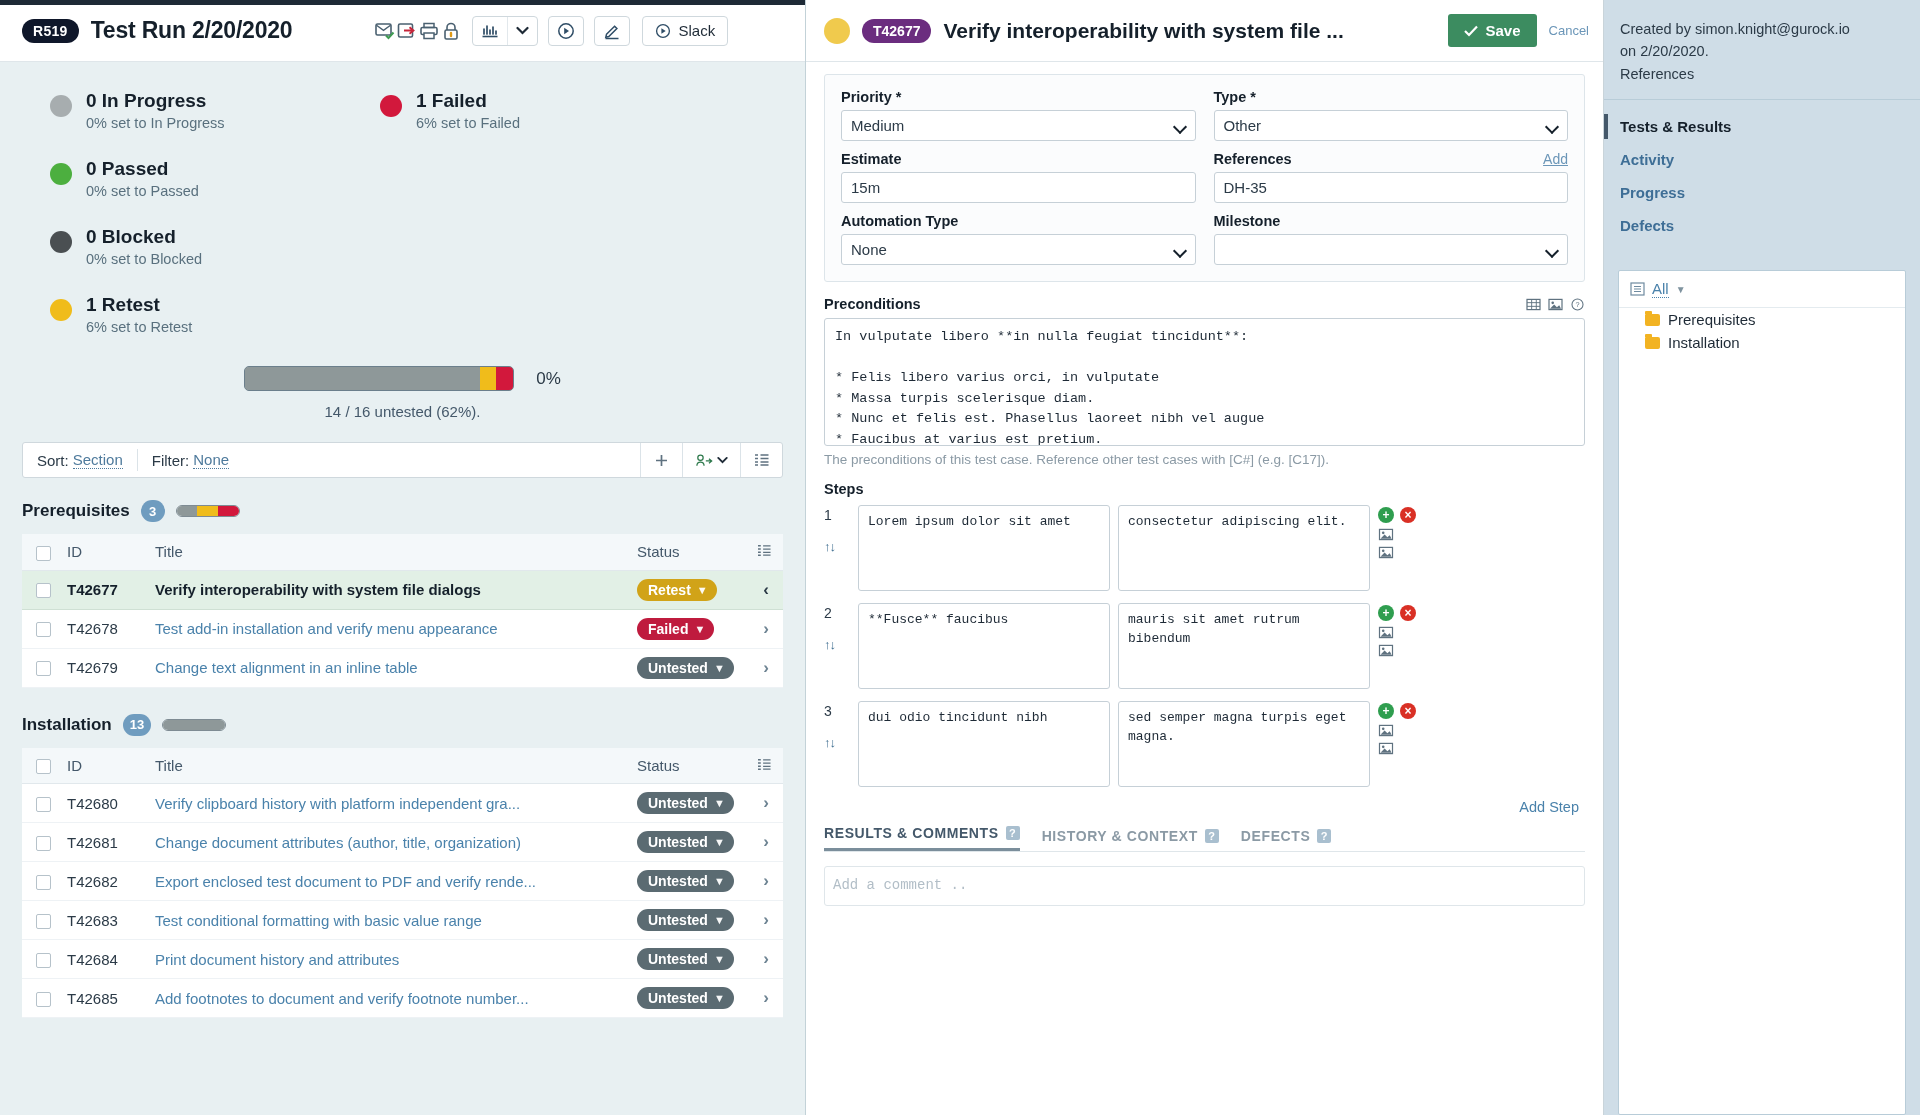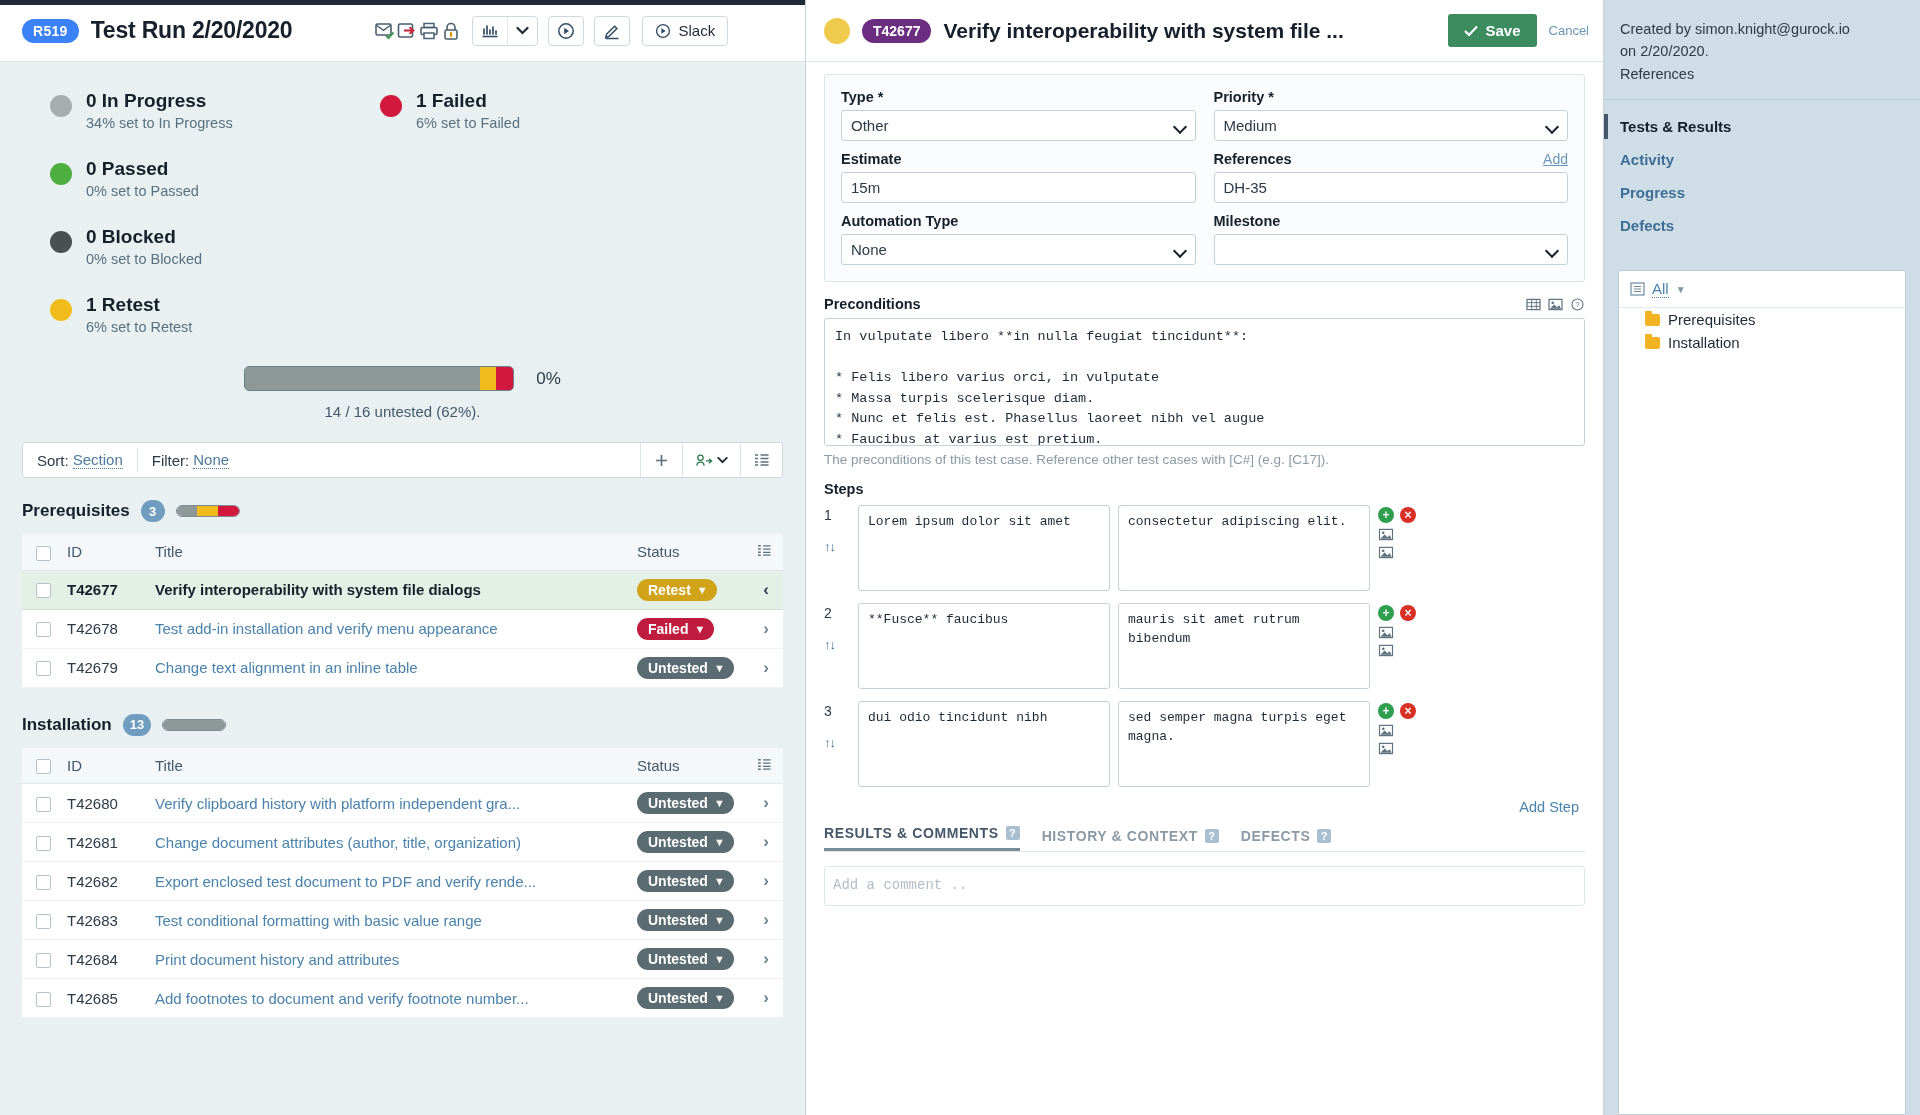--- a/index.html
+++ b/index.html
@@ -25,21 +25,21 @@
     position: absolute; top: 0; left: 0; z-index: 5;
   }
   .run-header {
     height: 62px; background: #ffffff;
     display: flex; align-items: center;
     padding: 0 18px 0 22px;
     border-bottom: 1px solid #dfe6ea;
     position: relative;
   }
   .run-badge {
-    background: #3b82f6; color: #fff;
+    background: #0f172a; color: #fff;
     font-size: 14px; font-weight: bold;
     border-radius: 14px; padding: 4px 11px;
     letter-spacing: .3px; margin-right: 12px;
   }
   .run-title {
     font-size: 23px; font-weight: bold; color: #15202b;
     letter-spacing: -.2px; white-space: nowrap;
   }
   .header-icons { display: flex; align-items: center; margin-left: 82px; }
   .hicon {
@@ -366,21 +366,21 @@
         </div>
       </div>
     </div>
 
     <div class="stats-wrap">
       <div class="stats-grid">
         <div class="stat">
           <div class="stat-dot" style="background:#a7adaf"></div>
           <div>
             <div class="stat-num">0 In Progress</div>
-            <div class="stat-sub">34% set to In Progress</div>
+            <div class="stat-sub">0% set to In Progress</div>
           </div>
         </div>
         <div class="stat stat-r1">
           <div class="stat-dot" style="background:#d2183c"></div>
           <div>
             <div class="stat-num">1 Failed</div>
             <div class="stat-sub">6% set to Failed</div>
           </div>
         </div>
         <div class="stat">
@@ -606,26 +606,26 @@
           </svg>
         <span>Save</span>
       </button>
       <span class="cancel-link">Cancel</span>
     </div>
 
     <div class="mid-body">
       <div class="fields-box">
         <div class="field-grid">
           <div>
+            <div class="f-label">Priority *</div>
+            <div class="sel-wrap"><select class="f-select"><option>Medium</option></select></div>
+          </div>
+          <div>
             <div class="f-label">Type *</div>
             <div class="sel-wrap"><select class="f-select"><option>Other</option></select></div>
-          </div>
-          <div>
-            <div class="f-label">Priority *</div>
-            <div class="sel-wrap"><select class="f-select"><option>Medium</option></select></div>
           </div>
           <div>
             <div class="f-label">Estimate</div>
             <input class="f-input" value="15m" style="">
           </div>
           <div>
             <div class="f-label">
               <span>References</span>
               <span class="add-link">Add</span>
             </div>

